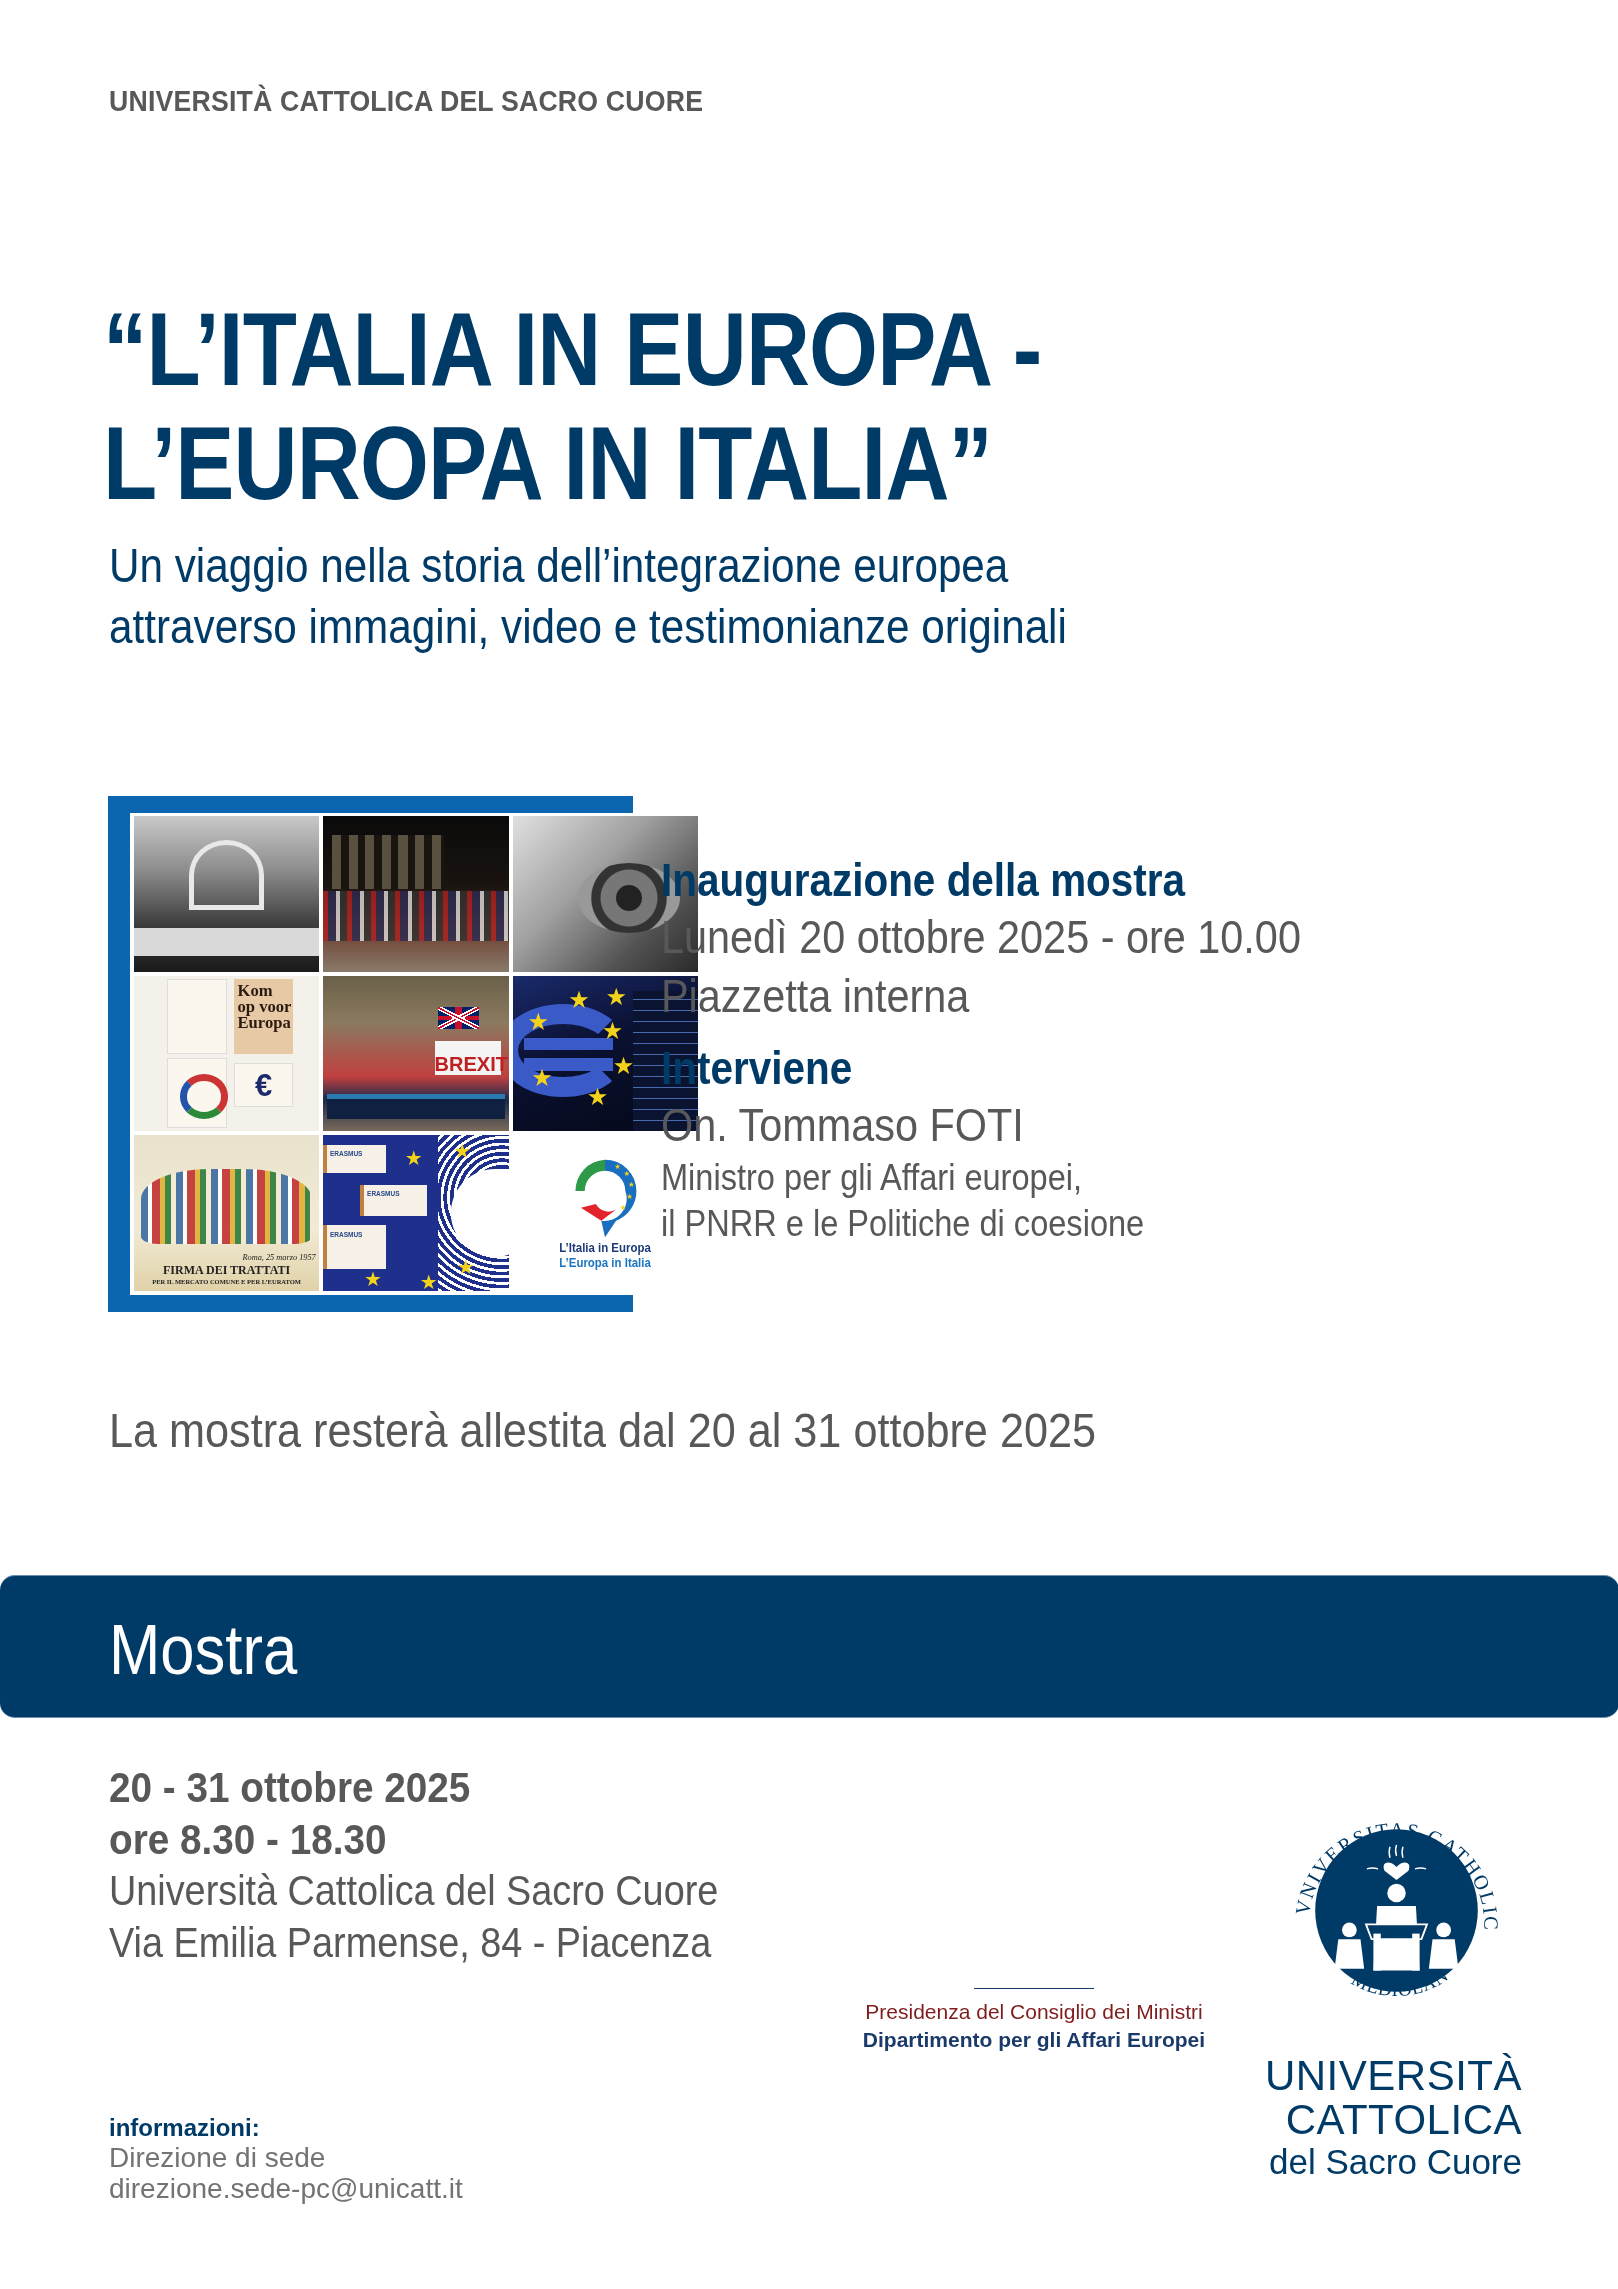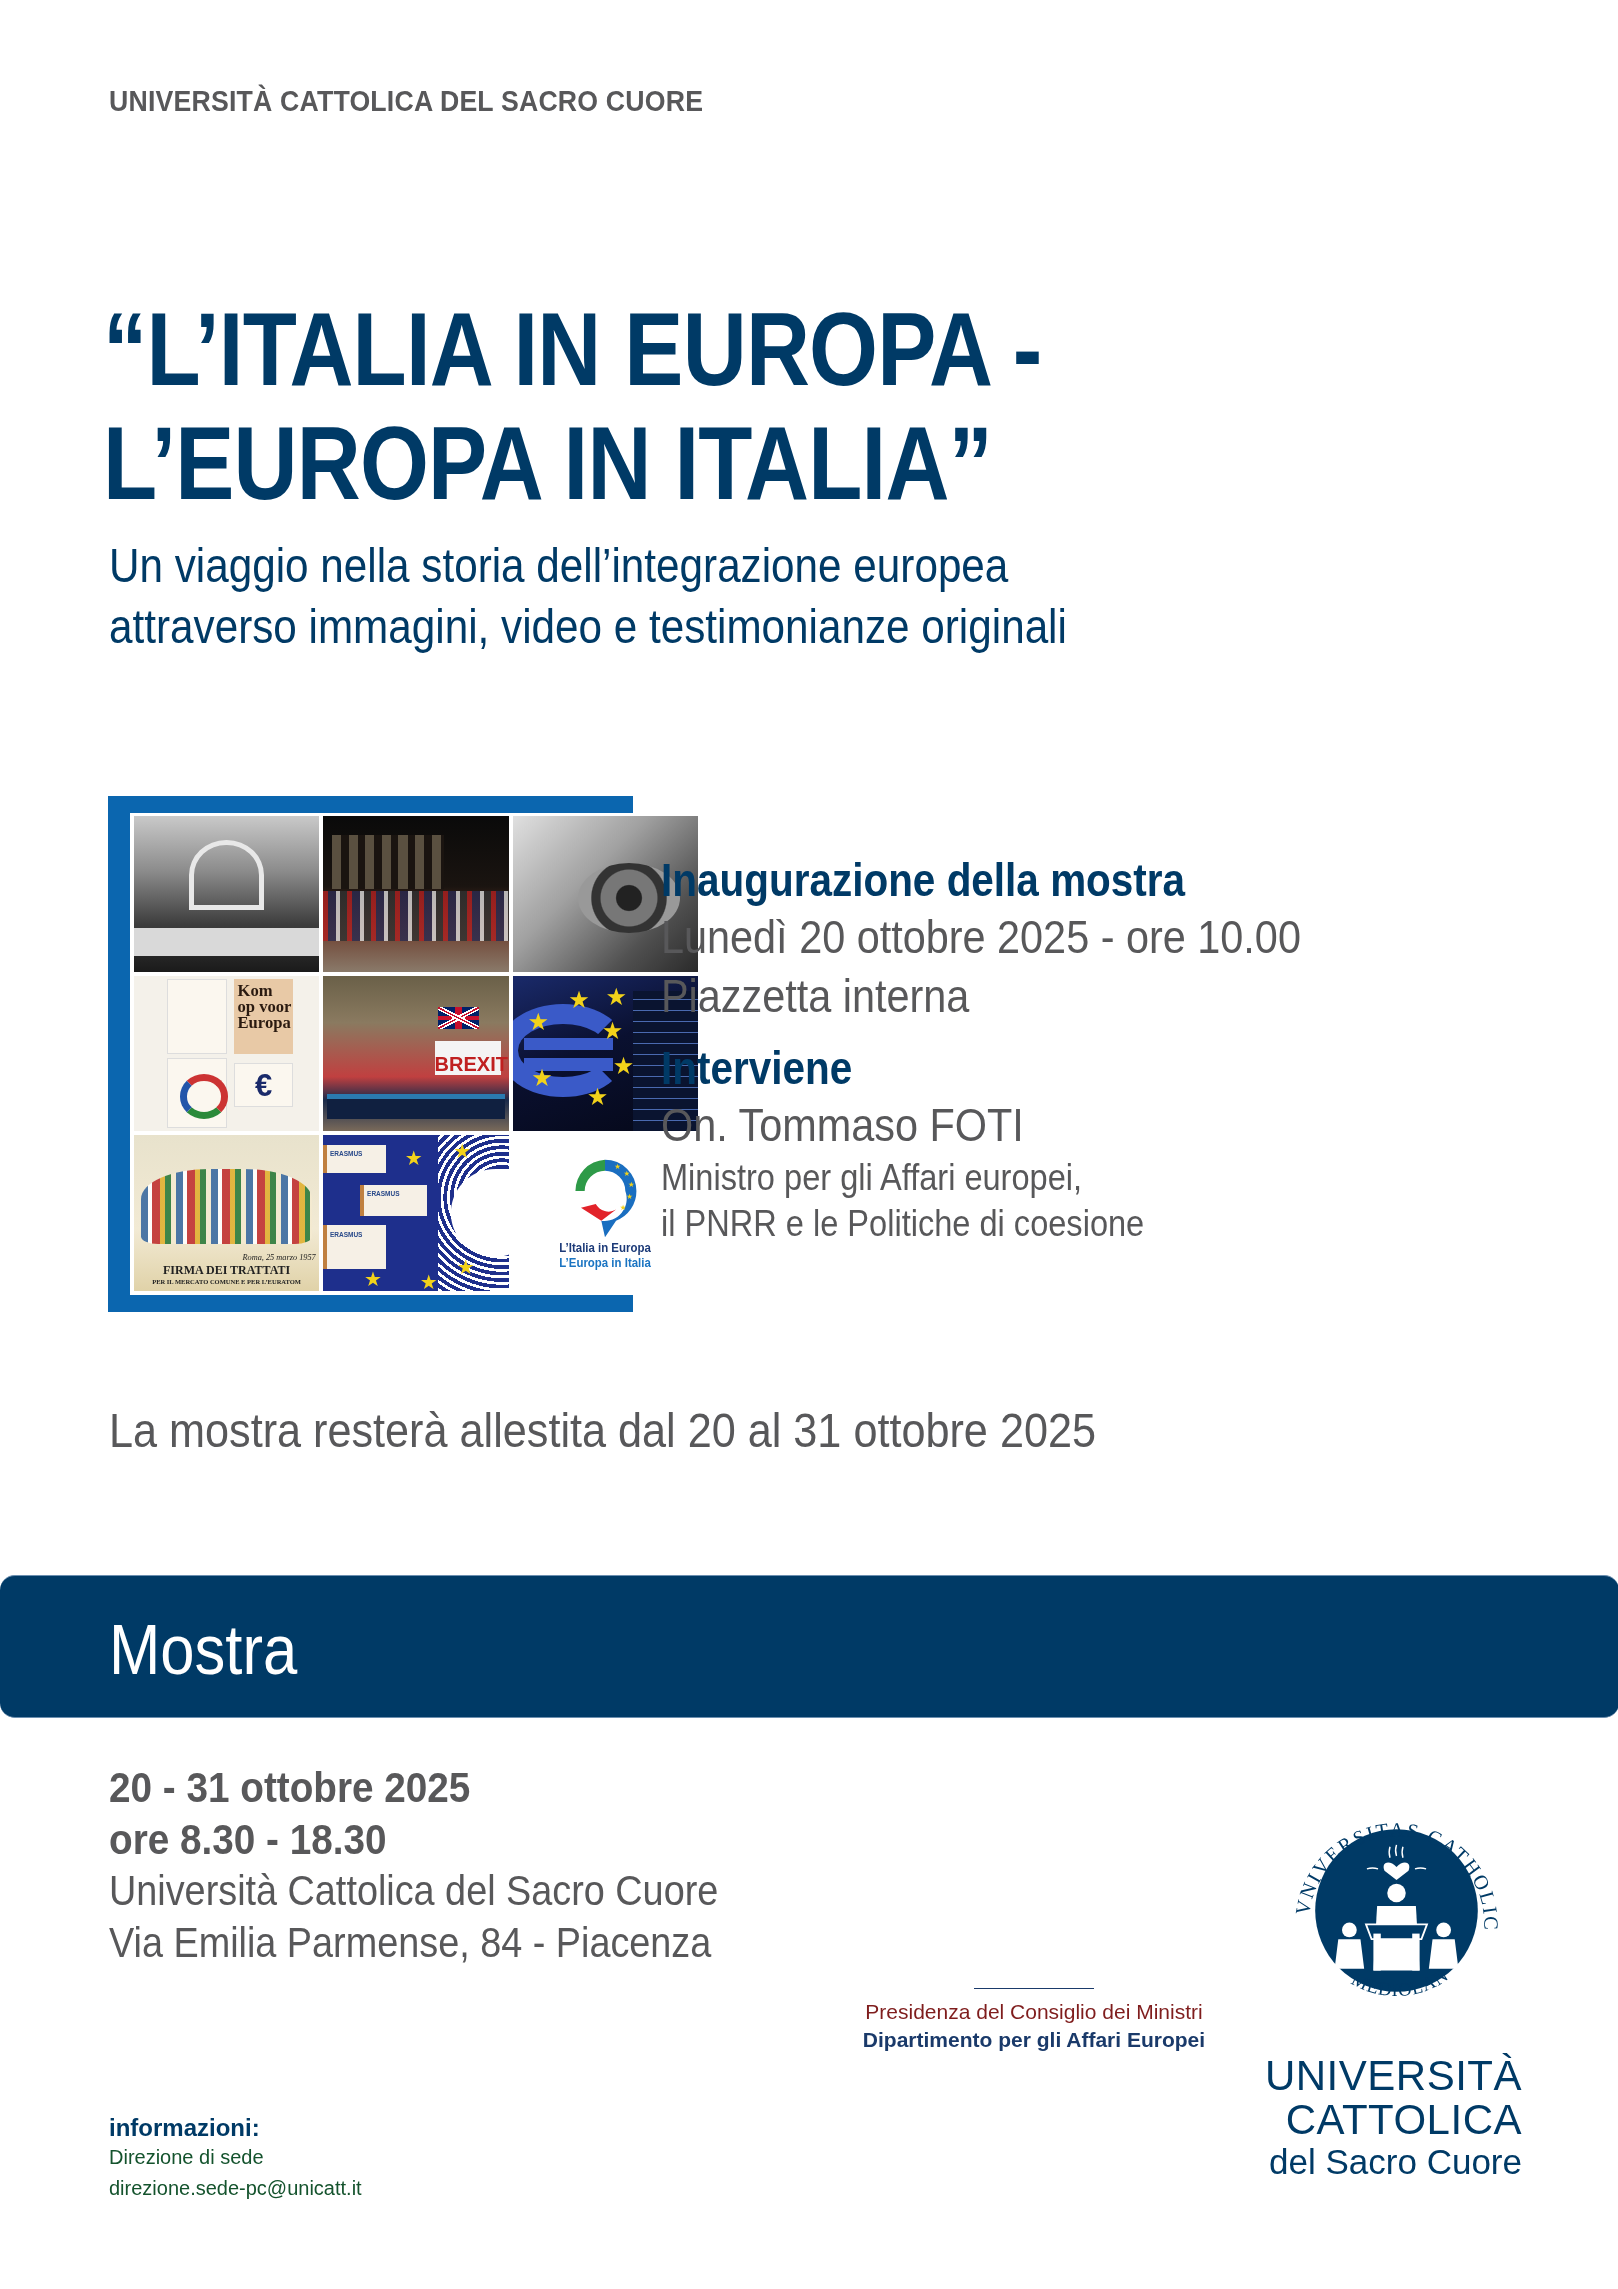--- a/index.html
+++ b/index.html
@@ -65,21 +65,21 @@
 
     .band { left: 0; top: 1575px; width: 1619px; height: 143px; background: #003a66; border-top: 1.8px solid #6c8fb0; border-bottom: 1.8px solid #6c8fb0; border-radius: 15px; }
     .band-label { position: absolute; left: 109px; top: 37px; color: #ffffff; font-size: 70px; line-height: 74px; transform: scaleX(0.88); transform-origin: left top; }
 
     .details { left: 109px; top: 1761px; }
     .details .b { font-weight: bold; font-size: 43px; line-height: 52px; color: #58585a; transform: scaleX(0.9); transform-origin: left top; white-space: nowrap; }
     .details .r { font-size: 42px; line-height: 52px; color: #58585a; transform: scaleX(0.9); transform-origin: left top; white-space: nowrap; }
 
     .contacts { left: 109px; top: 2114px; }
     .contacts .lbl { color: #003a66; font-weight: bold; font-size: 24px; line-height: 28px; }
-    .contacts .v { color: #14532d; font-size: 20px; line-height: 31px; }
+    .contacts .v { color: #737373; font-size: 28px; line-height: 31px; }
 
     .gov { left: 840px; top: 1975px; width: 388px; text-align: center; }
     .gov-seal { margin: 0 auto; width: 129px; height: 138px; position: relative; }
     .gov-rule { width: 120px; height: 0.9px; background: #1a3a6a; margin: 13px auto 9.2px; }
     .gov .l1 { font-size: 21px; line-height: 28px; color: #7f1d1d; white-space: nowrap; }
     .gov .l2 { font-size: 21px; line-height: 28px; color: #1a3a6a; font-weight: bold; white-space: nowrap; }
 
     .uc { left: 1264px; top: 1795px; width: 258px; }
     .uc-seal { width: 231px; height: 231px; margin-left: 16.6px; position: relative; }
     .uc-word { margin-top: 28px; color: #003a66; text-align: right; }

